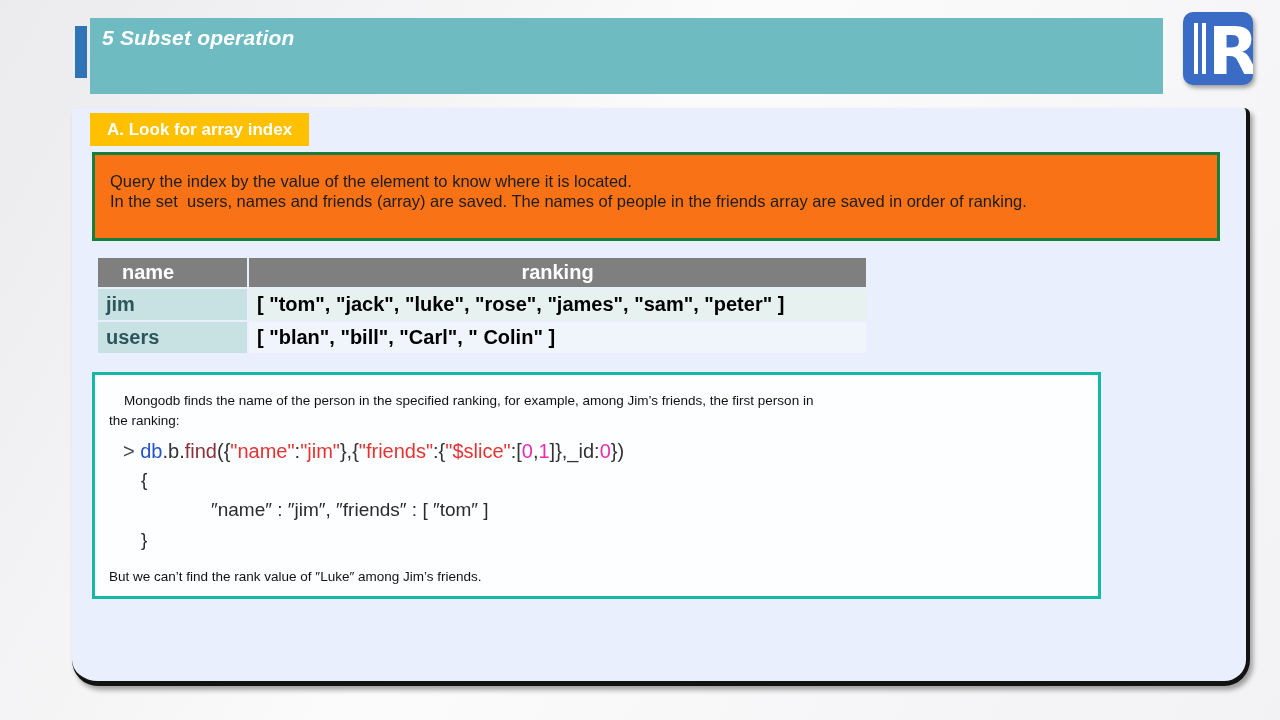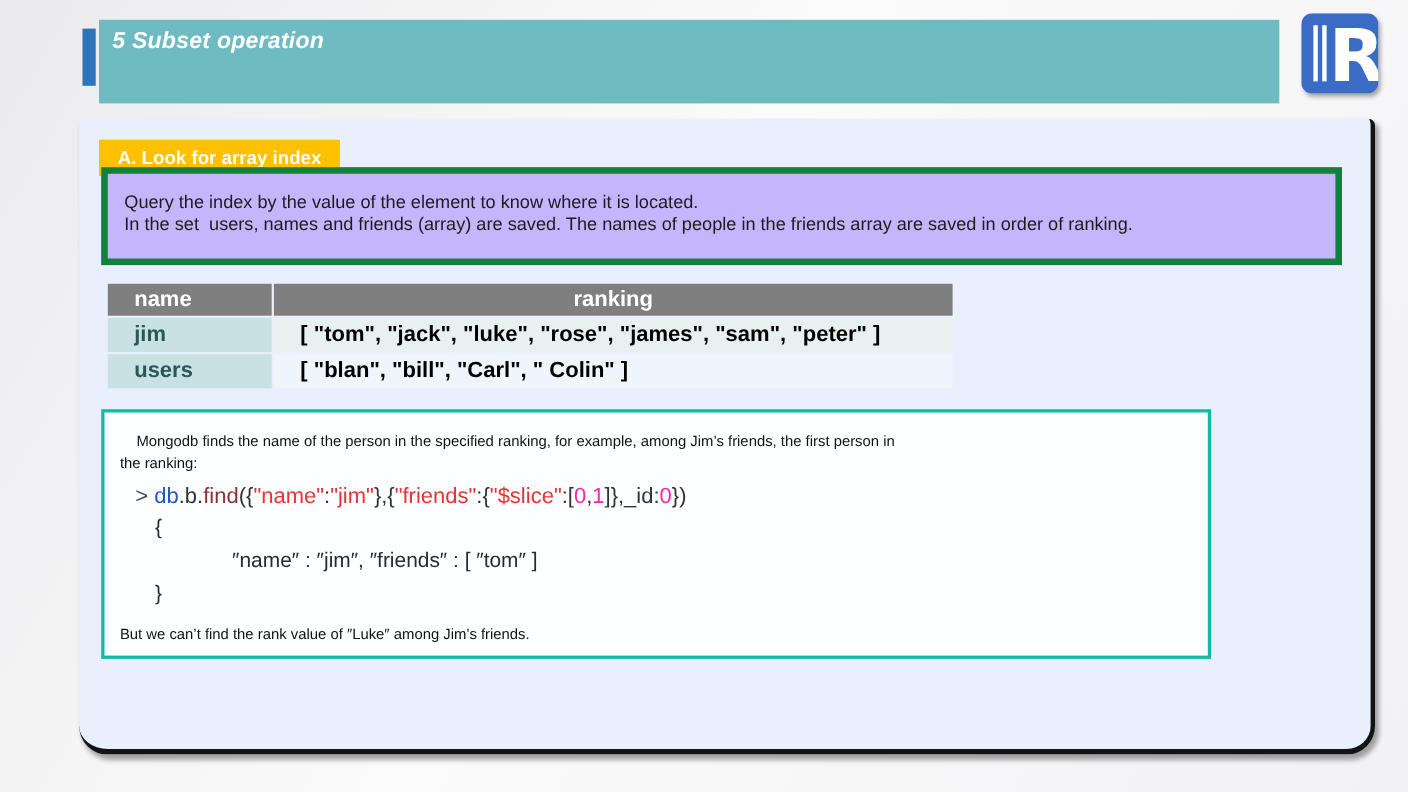--- a/index.html
+++ b/index.html
@@ -30,45 +30,45 @@
   
   .panel {
     position:absolute; left:72px; top:108px; width:1178px; height:578px;
     background:#e9effc;
     border-right:4px solid #131313; border-bottom:5px solid #131313;
     border-radius:4px 6px 26px 26px;
     box-shadow:3px 4px 5px rgba(0,0,0,0.35);
   }
 
   .badge {
-    position:absolute; left:18px; top:19px; height:33px; line-height:33px;
+    position:absolute; left:18px; top:5px; height:33px; line-height:33px;
     padding:0 17px; background:#ffc000;
     color:#ffffff; font-size:17px; font-weight:bold;
   }
 
   .desc-box {
     position:absolute; left:20px; top:44px; width:1128px; height:89px;
-    background:#c4b5fd; border:6px solid #15803d;
+    background:#f97316; border:3px solid #15803d;
     padding:16px 0 0 15px;
     font-size:16.5px; line-height:20px; color:#1c1c1c;
     white-space:pre-wrap;
   }
 
   
   .dtable {
     position:absolute; left:24px; top:148px;
     border-collapse:separate; border-spacing:2px;
   }
   .dtable th {
     background:#7f7f7f; color:#ffffff; font-size:20px; font-weight:bold;
     height:29px; vertical-align:middle;
   }
   .dtable th.col-name { width:149px; text-align:left; padding-left:24px; }
   .dtable th.col-friends { width:617px; text-align:center; }
-  .dtable td { height:31px; vertical-align:middle; font-size:20px; font-weight:bold; padding-left:24px; }
+  .dtable td { height:31px; vertical-align:middle; font-size:20px; font-weight:bold; padding-left:8px; }
   .td-name { background:#c8e2e3; color:#2c565c; }
   tr.r0 .td-friends { background:#e7f1ef; color:#000000; }
   tr.r1 .td-friends { background:#eff5fa; color:#000000; }
 
   
   .code-box {
     position:absolute; left:20px; top:264px; width:1009px; height:227px;
     background:#fdfeff; border:3px solid #14b8a6;
     font-family:Liberation Sans, sans-serif; color:#111111;
   }

